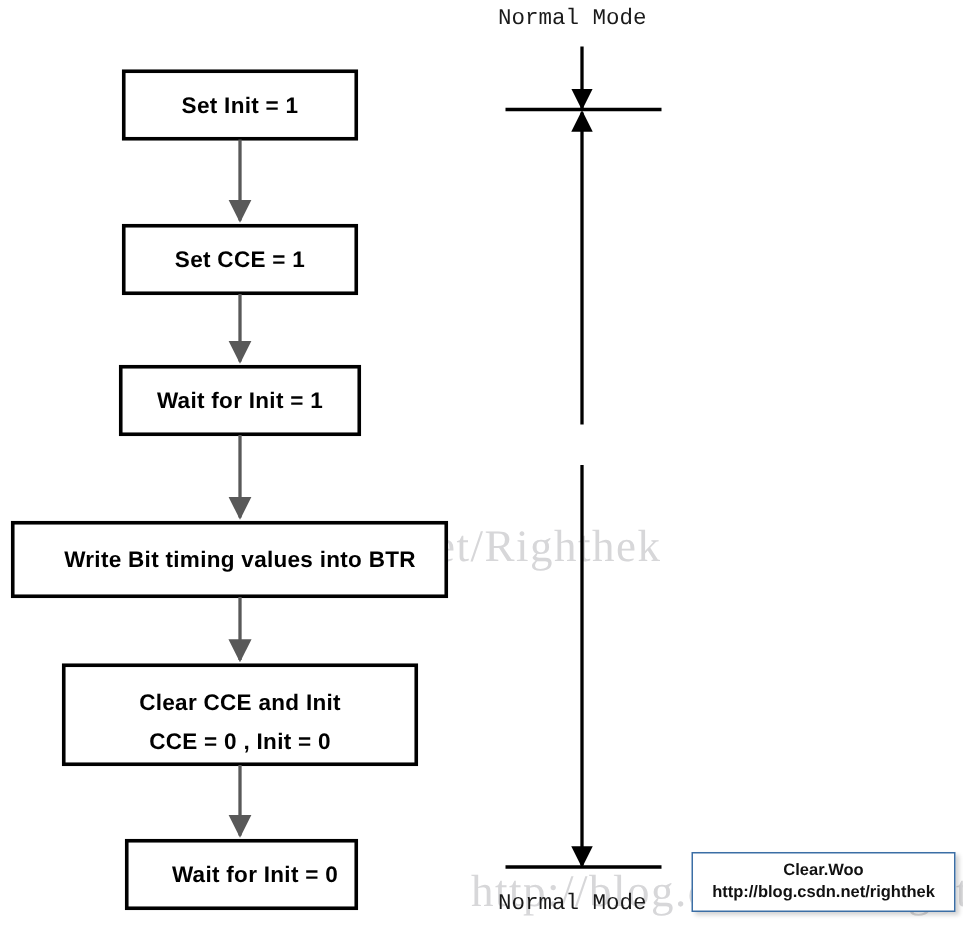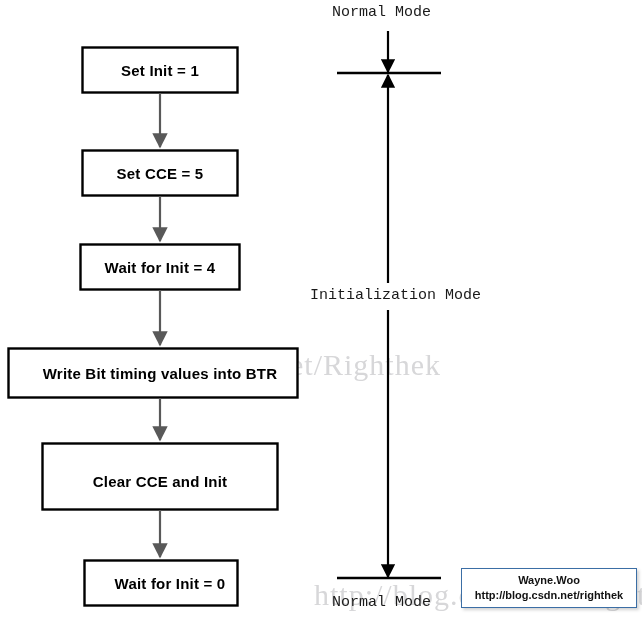--- a/index.html
+++ b/index.html
@@ -118,41 +118,41 @@
     <line x1="388" y1="283" x2="388" y2="75" stroke="#000000" stroke-width="2.2" marker-end="url(#arrow-black)"></line>
 
     <line x1="388" y1="310" x2="388" y2="577" stroke="#000000" stroke-width="2.2" marker-end="url(#arrow-black)"></line>
   </svg>
 
   <div class="box-label" style="left:82px; top:47px; width:156px; height:46px;">
     <span>Set Init = 1</span>
   </div>
 
   <div class="box-label" style="left:82px; top:150px; width:156px; height:46px;">
-    <span>Set CCE = 5</span>
+    <span>Set CCE = 1</span>
   </div>
 
   <div class="box-label" style="left:80px; top:244px; width:160px; height:46px;">
-    <span>Wait for Init = 4</span>
+    <span>Wait for Init = 1</span>
   </div>
 
   <div class="box-label" style="left:8px; top:348px; width:304px; height:50px;">
     <span>Write Bit timing values into BTR</span>
   </div>
 
   <div class="box-label" style="left:42px; top:443px; width:236px; height:77px;">
     <span>Clear CCE and Init</span>
+    <span class="line2">CCE = 0 , Init = 0</span>
   </div>
 
   <div class="box-label" style="left:84px; top:560px; width:172px; height:46px;">
     <span>Wait for Init = 0</span>
   </div>
 
   <div class="mode-label" style="left:332px; top:4px;">Normal Mode</div>
-  <div class="mode-label" style="left:310px; top:287px;">Initialization Mode</div>
   <div class="mode-label" style="left:332px; top:594px;">Normal Mode</div>
 
   <div id="credit-box">
-    <div class="credit-line">Wayne.Woo</div>
+    <div class="credit-line">Clear.Woo</div>
     <div class="credit-line">http://blog.csdn.net/righthek</div>
   </div>
 
 </div>
 
 </body></html>

